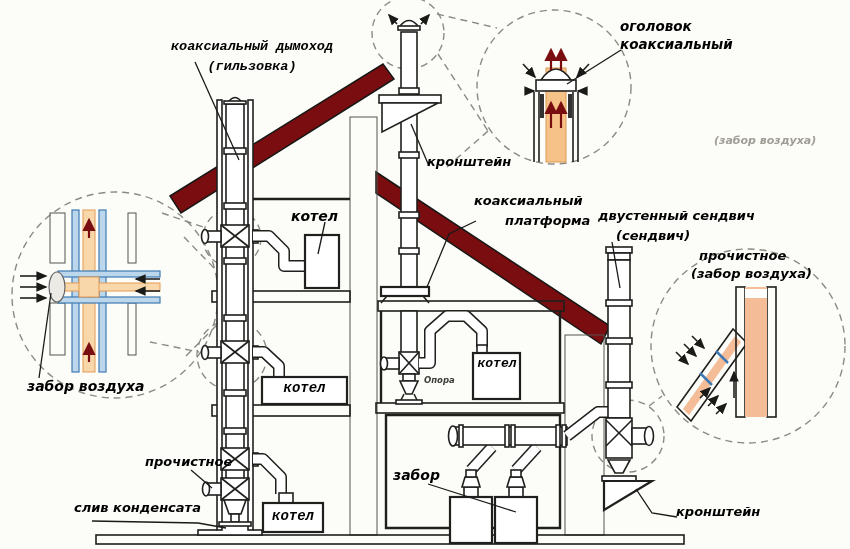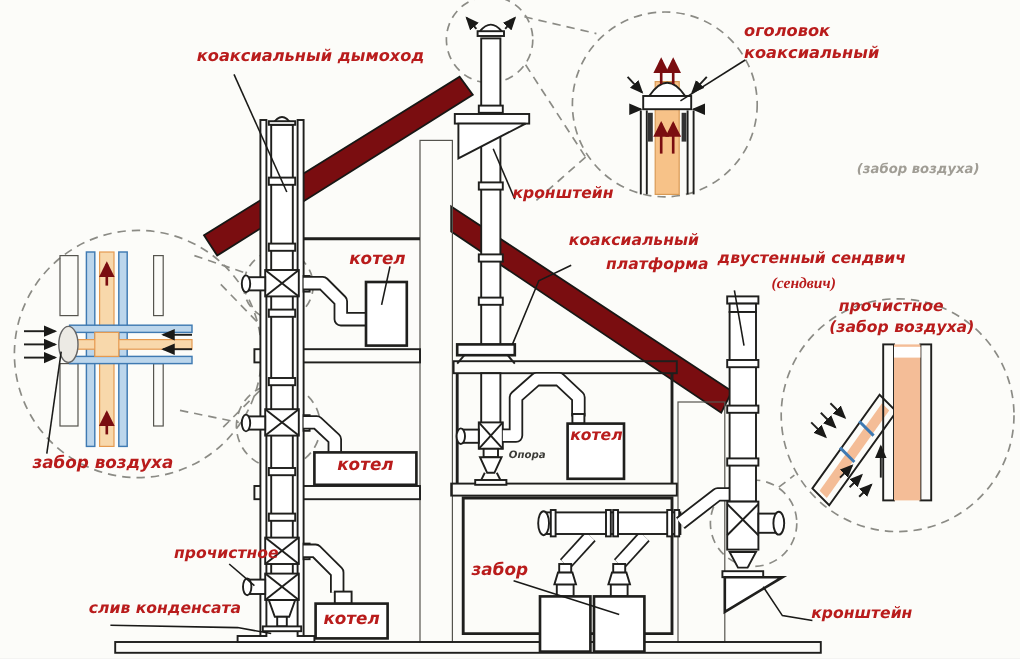--- a/index.html
+++ b/index.html
@@ -11,23 +11,23 @@
     --detail-orange-light:#f8d8ab;
     --duct-yellow:#f6e400;
     --duct-salmon:#f4bd97;
     --dashed-gray:#8b8b85;
     --flue-red:#7a0d10;
   }
   html,body{margin:0;padding:0;background:#e8e8e8;}
   #stage{position:relative;width:850px;height:549px;background:#fcfcf9;overflow:hidden;
          font-family:"DejaVu Sans","Liberation Sans",sans-serif;}
   #art{position:absolute;left:0;top:0;}
-  .lbl{position:absolute;font-weight:bold;font-style:italic;color:#b91c1c;
+  .lbl{position:absolute;font-weight:bold;font-style:italic;color:#000000;
        font-size:13px;line-height:1.05;white-space:nowrap;}
-  .lbl.center{text-align:center;}
+  .lbl.center{text-align:center;font-family:Liberation Mono, monospace;}
   .lbl.gray{color:#a09d95;font-size:11px;}
   .lbl.tiny{font-size:8.5px;color:#3c3c38;font-weight:bold;}
   .lbl.big{font-size:14px;}
   
   .pipe{fill:#fff;stroke:var(--pipe-outline);stroke-width:1.6;}
   .pipe2{fill:#fff;stroke:var(--pipe-outline);stroke-width:2.2;}
   .ln{stroke:var(--pipe-outline);stroke-width:1.6;fill:none;}
   .ln2{stroke:var(--pipe-outline);stroke-width:2.4;fill:none;}
   .thin{stroke:#55544e;stroke-width:1;fill:none;}
   .po{stroke:var(--pipe-outline);stroke-width:12;fill:none;stroke-linejoin:round;}
@@ -332,35 +332,36 @@
     <polyline points="612,242 620,288" class="leader"></polyline>
     <polyline points="428,484 516,512" class="leader"></polyline>
     <polyline points="191,470 212,488" class="leader"></polyline>
     <polyline points="92,521 198,523 226,528" class="leader"></polyline>
     <polyline points="677,517 652,513 636,489" class="leader"></polyline>
     <polyline points="51,293 39,378" class="leader"></polyline>
   </g>
 </svg>
 
   <div class="lbl center" style="left:164px;top:40px;width:176px;font-size:13.5px;">коаксиальный дымоход</div>
+  <div class="lbl center" style="left:164px;top:60px;width:176px;font-size:13.5px;">(гильзовка)</div>
 
   <div class="lbl" style="left:620px;top:19px;font-size:13.5px;">оголовок</div>
   <div class="lbl" style="left:620px;top:37px;font-size:13.5px;">коаксиальный</div>
 
   <div class="lbl gray" style="left:714px;top:135px;">(забор воздуха)</div>
 
   <div class="lbl" style="left:427px;top:155px;">кронштейн</div>
 
   <div class="lbl big" style="left:291px;top:209px;">котел</div>
 
   <div class="lbl" style="left:474px;top:194px;">коаксиальный</div>
   <div class="lbl" style="left:478px;top:214px;margin-left:27px;">платформа</div>
 
   <div class="lbl" style="left:598px;top:209px;">двустенный сендвич</div>
-  <div class="lbl" style="left:643px;top:229px;font-family:Liberation Serif, serif;">(сендвич)</div>
+  <div class="lbl" style="left:616px;top:229px;">(сендвич)</div>
 
   <div class="lbl" style="left:699px;top:249px;">прочистное</div>
   <div class="lbl" style="left:691px;top:267px;">(забор воздуха)</div>
 
   <div class="lbl center" style="left:472px;top:357px;width:50px;">котел</div>
   <div class="lbl center big" style="left:262px;top:381px;width:85px;">котел</div>
   <div class="lbl center big" style="left:263px;top:509px;width:60px;">котел</div>
 
   <div class="lbl big" style="left:393px;top:468px;">забор</div>
 

